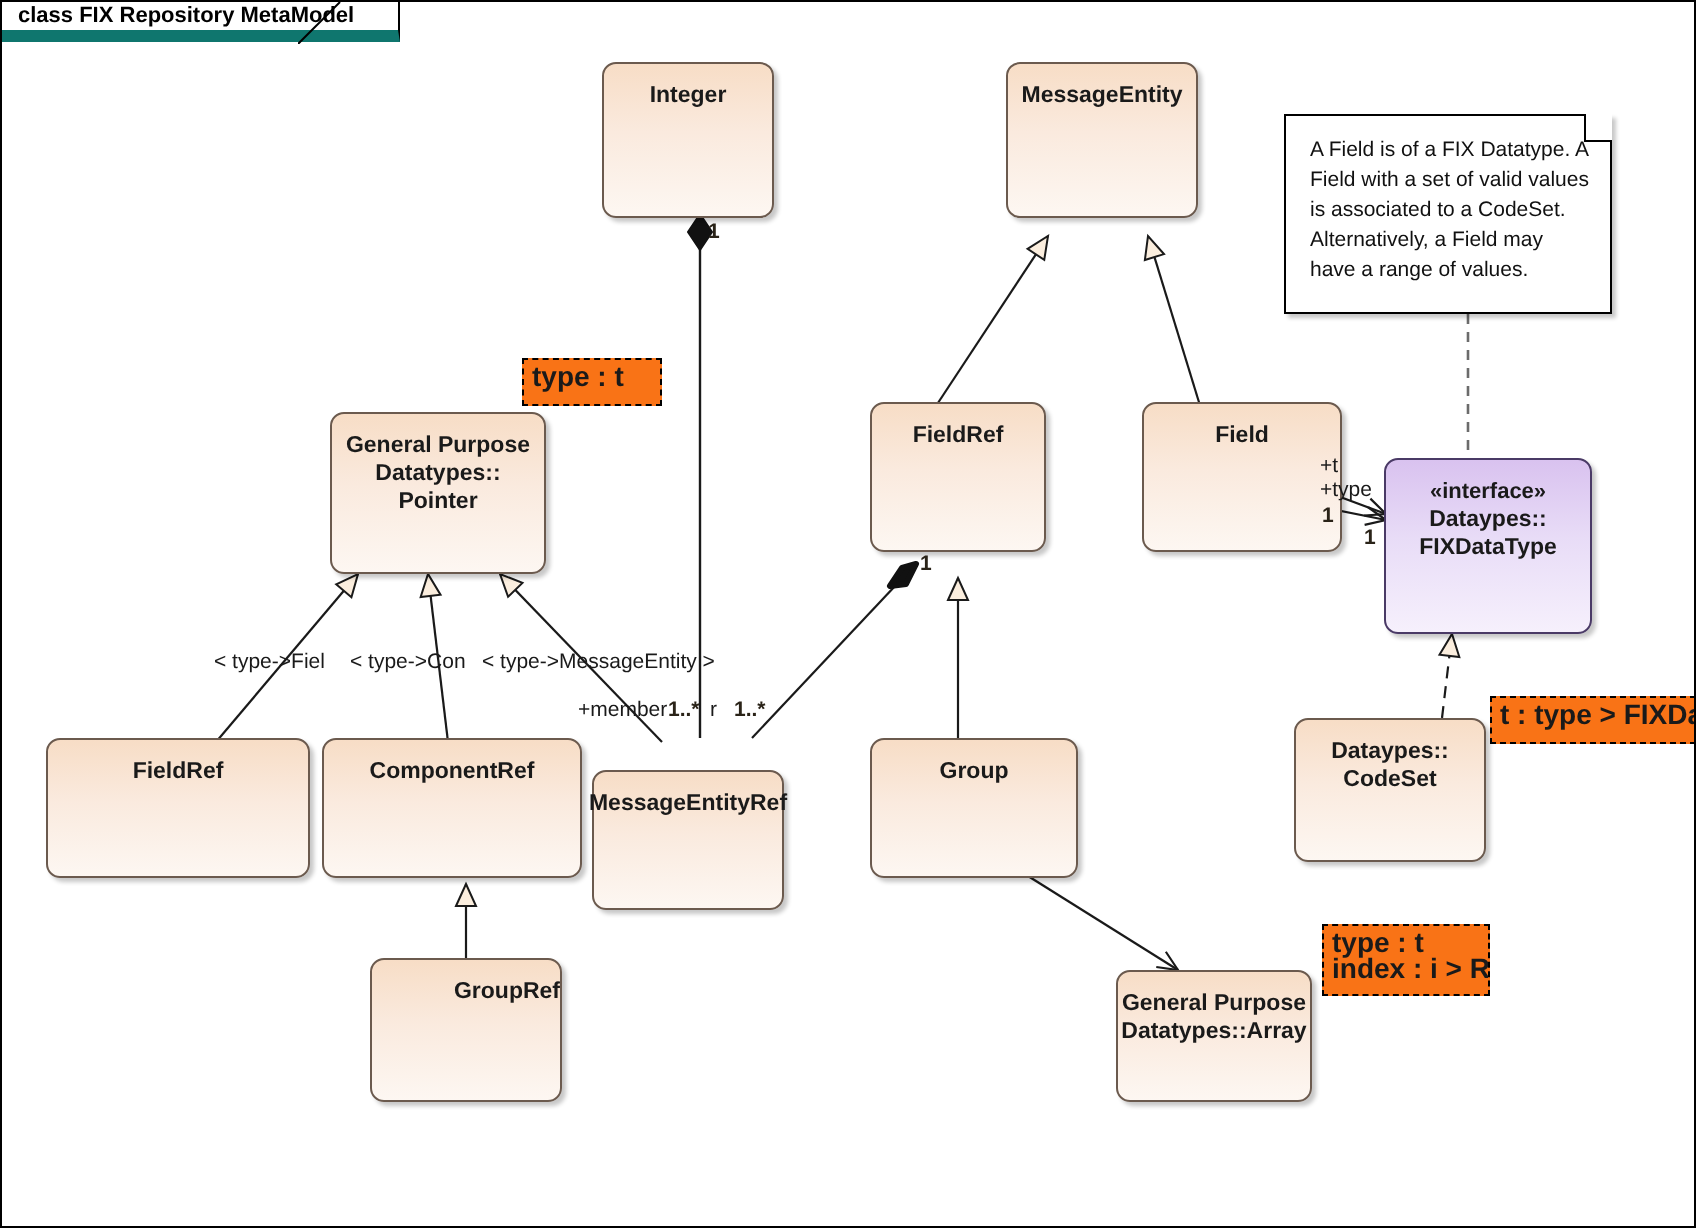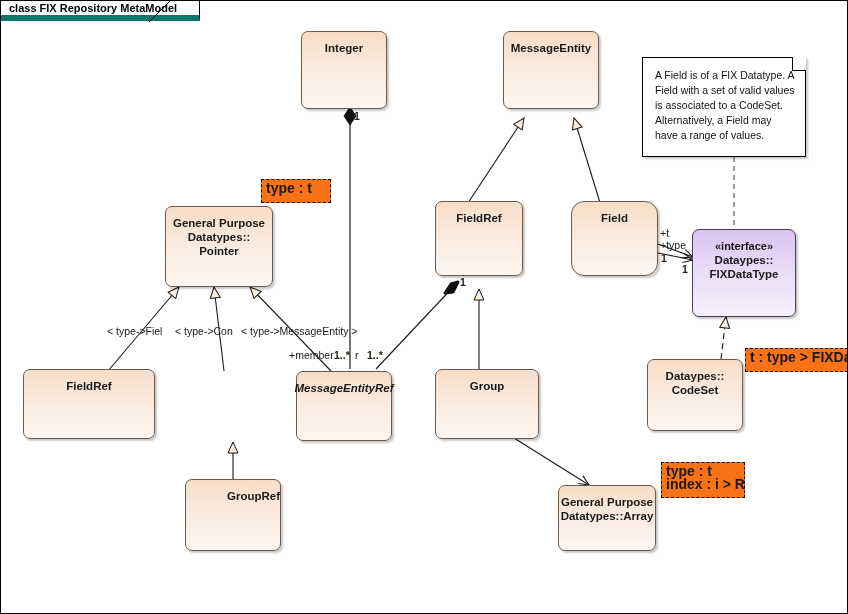--- a/index.html
+++ b/index.html
@@ -176,36 +176,39 @@
   <div class="umlbox" style="left:164px; top:205px; width:108px; height:81px;">
     <span>General Purpose</span>
     <span>Datatypes::</span>
     <span>Pointer</span>
   </div>
 
   <div class="umlbox" style="left:434px; top:200px; width:88px; height:75px;">
     <span>FieldRef</span>
   </div>
 
-  <div class="umlbox" style="left:570px; top:200px; width:87px; height:75px;border-radius:13px;">
+  <div class="umlbox" style="left:570px; top:200px; width:100px; height:75px;">
     <span>Field</span>
   </div>
 
   <div class="umlbox iface" style="left:691px; top:228px; width:104px; height:88px;">
     <span class="stereo">«interface»</span>
     <span>Dataypes::</span>
     <span>FIXDataType</span>
   </div>
 
   <div class="umlbox" style="left:22px; top:368px; width:132px; height:70px;text-align:right;">
     <span>FieldRef</span>
   </div>
 
-
-  <div class="umlbox" style="left:295px; top:370px; width:96px; height:70px;font-style:italic;">
+  <div class="umlbox" style="left:160px; top:368px; width:130px; height:70px;">
+    <span>ComponentRef</span>
+  </div>
+
+  <div class="umlbox" style="left:295px; top:384px; width:96px; height:70px;">
     <span>MessageEntityRef</span>
   </div>
 
   <div class="umlbox" style="left:434px; top:368px; width:104px; height:70px;">
     <span>Group</span>
   </div>
 
   <div class="umlbox" style="left:646px; top:358px; width:96px; height:72px;">
     <span>Dataypes::</span>
     <span>CodeSet</span>

